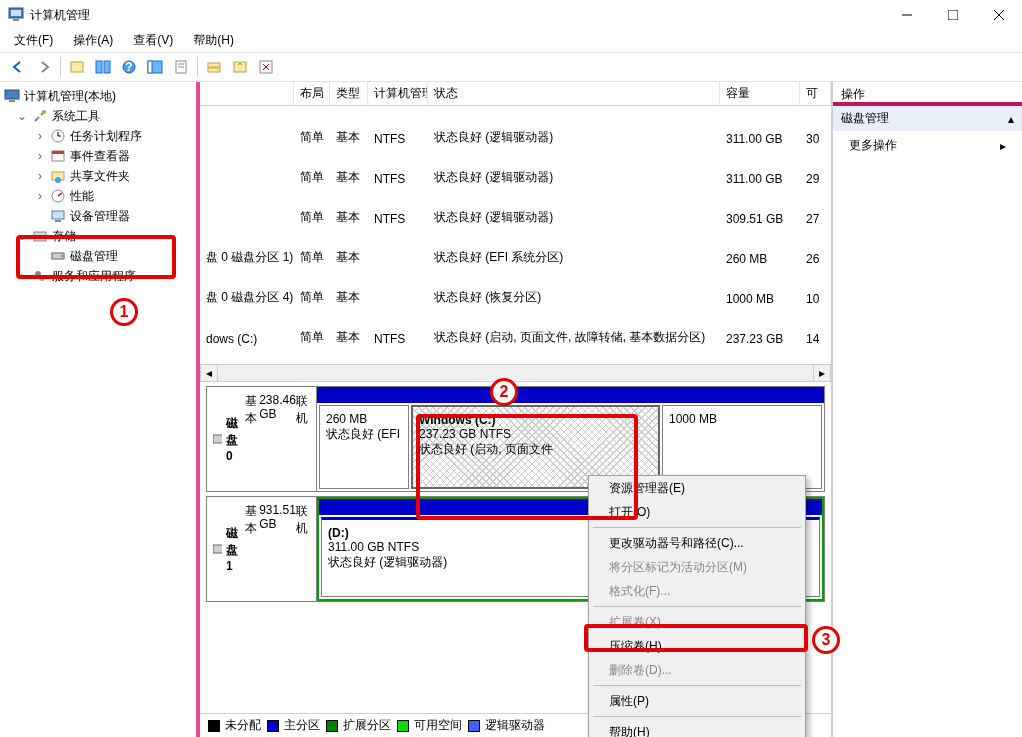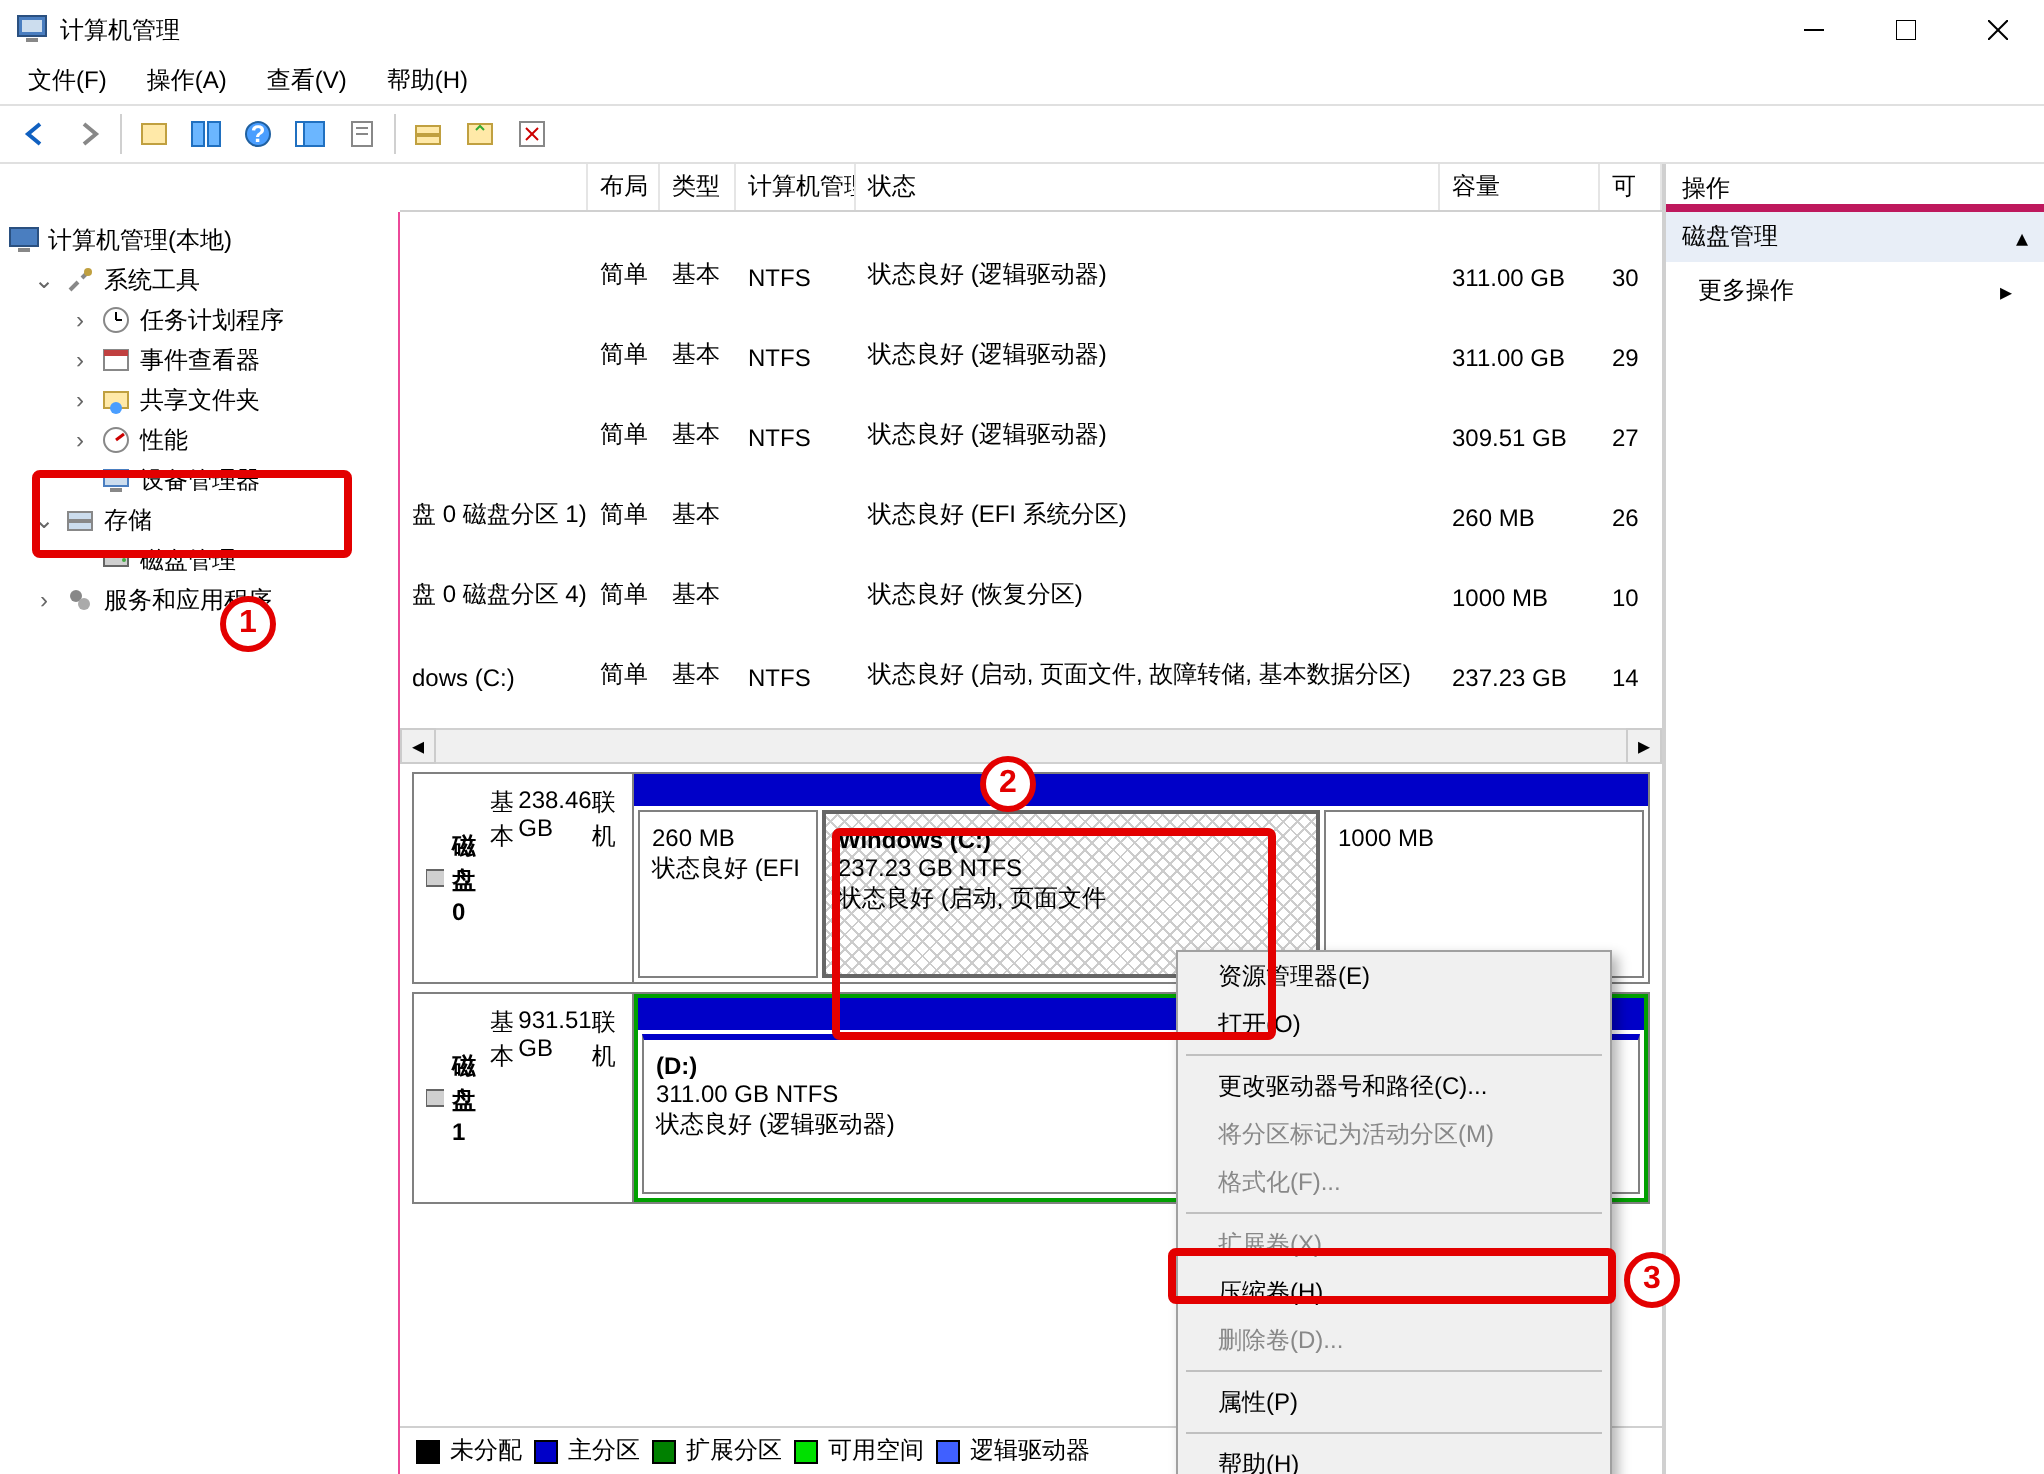--- a/index.html
+++ b/index.html
@@ -7,21 +7,21 @@
 .titlebar { height: 30px; display: flex; align-items: center; padding: 0 0 0 8px; }
 .titlebar .icon { width: 16px; height: 16px; margin-right: 6px; }
 .titlebar .title { flex: 1; }
 .titlebar .win-btn { width: 46px; height: 30px; display: flex; align-items: center; justify-content: center; }
 .menubar { height: 20px; display: flex; align-items: center; padding: 0 4px; gap: 0; }
 .menubar .menu { padding: 2px 10px; }
 .toolbar { height: 30px; display: flex; align-items: center; padding: 0 6px; gap: 2px; border-top: 1px solid #e0e0e0; border-bottom: 1px solid #e0e0e0; margin-top: 2px;}
 .toolbar .btn { width: 24px; height: 24px; display: flex; align-items: center; justify-content: center; }
 .toolbar .sep { width: 1px; height: 20px; background: #d0d0d0; margin: 0 2px; }
 .main { display: flex; height: calc(100% - 82px); }
-.tree-pane { width: 200px; border-right: 1px solid #ec4899; padding: 4px 0; overflow: hidden; margin-top: 24px; }
+.tree-pane { width: 200px; border-right: 4px solid #ec4899; padding: 4px 0; overflow: hidden; }
 .tree-pane .node { display: flex; align-items: center; height: 20px; padding-left: 4px; white-space: nowrap; }
 .tree-pane .node .exp { width: 12px; text-align: center; color: #666; cursor: pointer;}
 .tree-pane .node .icn { width: 16px; height: 16px; margin: 0 4px; display:flex; align-items:center; justify-content:center;}
 .tree-pane .node .lbl { }
 .tree-pane .lvl0 { padding-left: 0px; }
 .tree-pane .lvl1 { padding-left: 16px; }
 .tree-pane .lvl2 { padding-left: 34px; }
 .center { flex: 1; display: flex; flex-direction: column; border-right: 1px solid #d0d0d0; }
 .table-area { height: 300px; overflow: hidden; position: relative; display:flex; flex-direction:column;}
 .table-head { display: flex; border-bottom: 1px solid #d0d0d0; background: #fff; height: 24px; align-items: stretch; }

